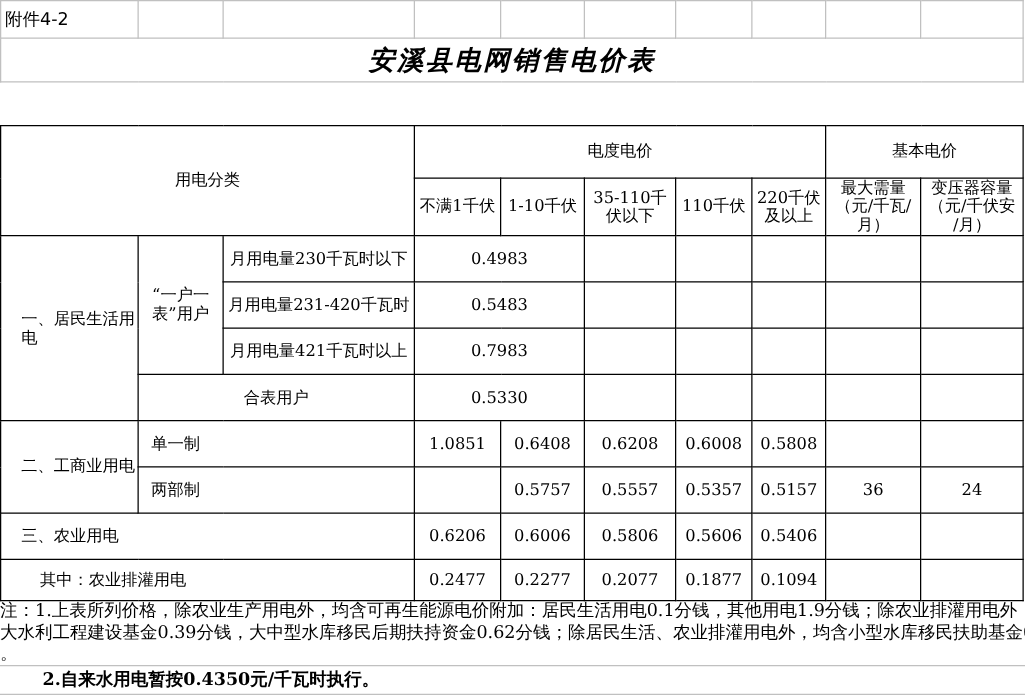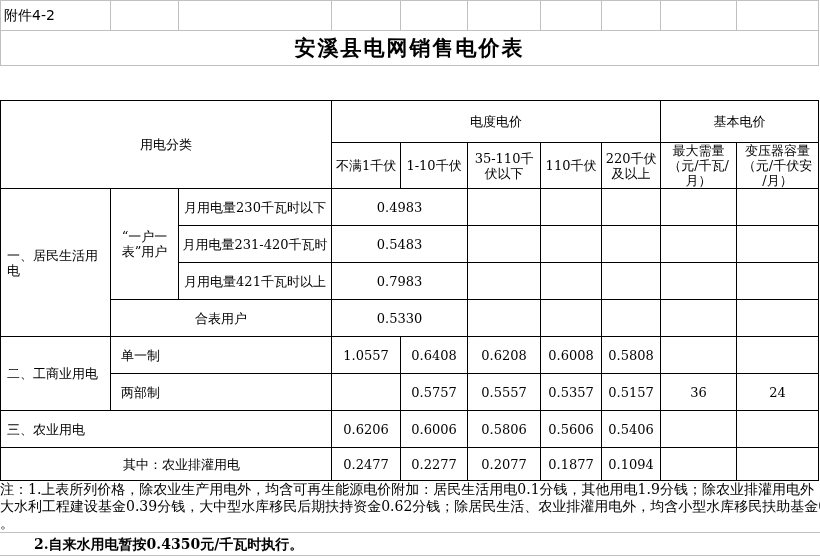--- a/index.html
+++ b/index.html
@@ -12,34 +12,34 @@
 
   
   .grid-top { position:absolute; top:0; left:0; }
   .grid-top td { border:1px solid #c0c0c0; font-size:13px; }
   .grid-top tr.r-attach td { height:30px; }
   .grid-top tr.r-title td { height:35px; border-left:1px solid #c0c0c0; border-right:1px solid #c0c0c0; }
   .grid-top tr.r-unit td { height:34px; border-bottom:none; }
   .grid-top td.attach { text-align:left; padding-left:3px; font-size:14px;
     font-family:"DejaVu Sans","Liberation Sans",sans-serif; white-space:nowrap; }
   .grid-top td.title { font-size:21px; font-weight:bold; letter-spacing:2px;
-    font-family:"DejaVu Sans","Liberation Sans",sans-serif; white-space:nowrap; }
+    font-family:"DejaVu Sans","Liberation Sans",sans-serif; white-space:nowrap;font-style:italic; }
   .grid-top td.unit { text-align:right; padding-right:8px; white-space:nowrap; }
 
   
   .grid-main { position:absolute; top:100px; left:0; }
   .grid-main td { border:1px solid #000; font-size:13px; line-height:15px; }
   .grid-main tr.h1 td { height:42px; }
   .grid-main tr.h2 td { height:46px; }
   .grid-main tr.body td { height:37px; }
   .grid-main tr.body-last td { height:33px; }
   .pre { white-space:pre-line; }
-  .al { text-align:left; padding-left:6px; }
+  .al { text-align:left; padding-left:16px; }
   .al2 { text-align:left; padding-left:10px;margin-left:25px; }
-  .indent { text-align:center; padding-left:31px; }
+  .indent { text-align:left; padding-left:31px; }
 
   
   .notes { position:absolute; top:481px; left:0; width:820px;
     font-size:14px; }
   .note-line { line-height:17px; height:17px; white-space:nowrap; overflow:hidden; }
   .note-line.note2 { border-top:1px solid #c0c0c0; border-bottom:1px solid #c0c0c0;
     height:24px; line-height:23px; text-indent:34px;font-weight:bold; }
 </style>
 </head>
 <body>
@@ -149,21 +149,21 @@
       <td></td>
       <td></td>
       <td></td>
       <td></td>
       <td></td>
     </tr>
 
     <tr class="body">
       <td rowspan="2" class="al">二、工商业用电</td>
       <td colspan="2" class="al2">单一制</td>
-      <td>1.0557</td>
+      <td>1.0851</td>
       <td>0.6408</td>
       <td>0.6208</td>
       <td>0.6008</td>
       <td>0.5808</td>
       <td></td>
       <td></td>
     </tr>
     <tr class="body">
       <td colspan="2" class="al2">两部制</td>
       <td></td>

